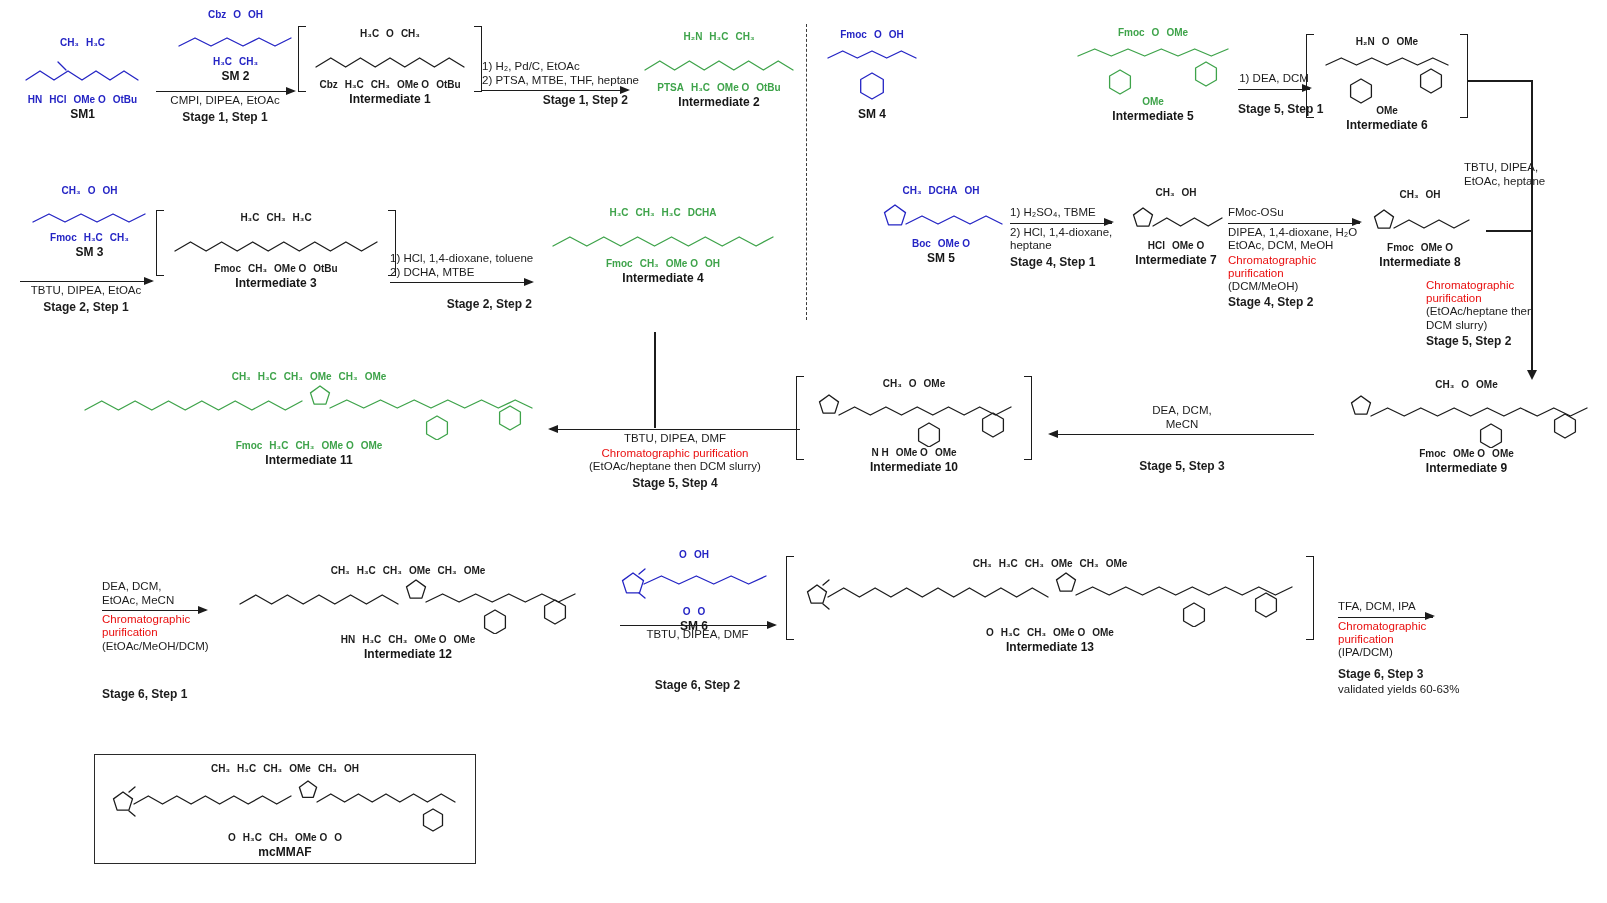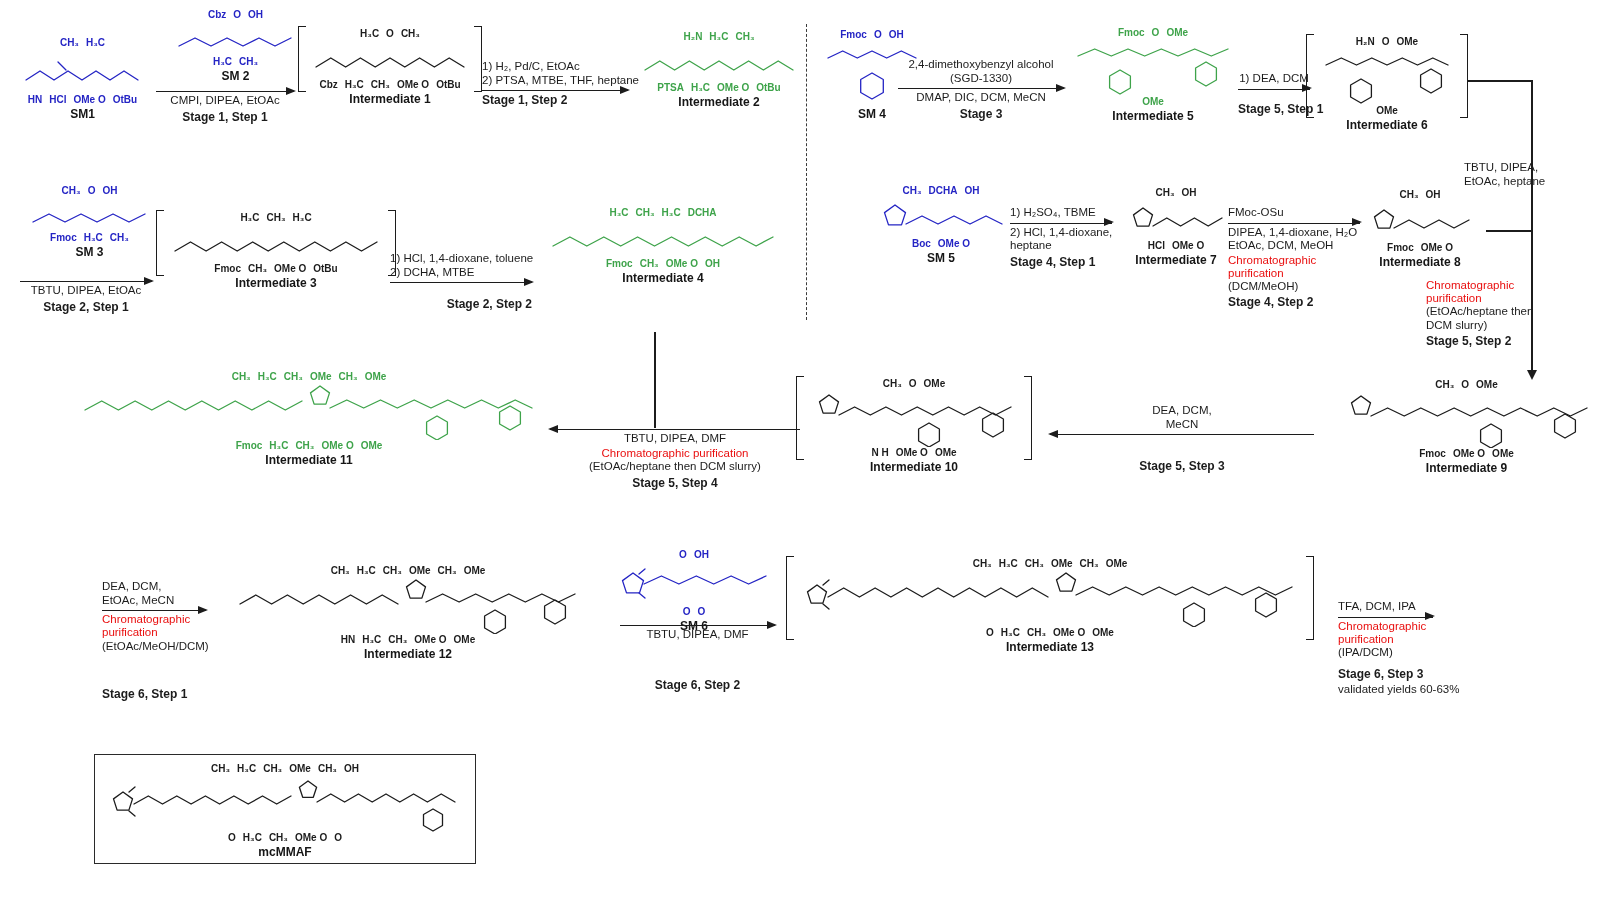--- a/index.html
+++ b/index.html
@@ -454,34 +454,23 @@
       </div>
     <div class="stage">Stage 1, Step 1</div>
   </div>
 
   <div class="rx la" style="left:482px;top:60px;width:146px">
     <div class="lines">
         <span>1) H₂, Pd/C, EtOAc</span>
         <span>2) PTSA, MTBE, THF, heptane</span>
       </div>
     <div class="shaft right"></div>
-    <div class="stage" style="text-align:left;margin-top:0">Stage 1, Step 2</div>
-  </div>
-
-  <div class="rx" style="left:898px;top:58px;width:166px">
-    <div class="lines">
-        <span>2,4-dimethoxybenzyl alcohol</span>
-        <span>(SGD-1330)</span>
-      </div>
-    <div class="shaft right"></div>
-    <div class="lines">
-        <span>DMAP, DIC, DCM, MeCN</span>
-      </div>
-    <div class="stage">Stage 3</div>
-  </div>
+    <div class="stage" style="text-align:right;margin-top:0">Stage 1, Step 2</div>
+  </div>
+
 
   <div class="rx" style="left:1238px;top:72px;width:72px">
     <div class="lines">
         <span>1) DEA, DCM</span>
       </div>
     <div class="shaft right"></div>
     <div class="stage nw" style="margin-top:12px">Stage 5, Step 1</div>
   </div>
 
   <div class="rx" style="left:20px;top:278px;width:132px">

